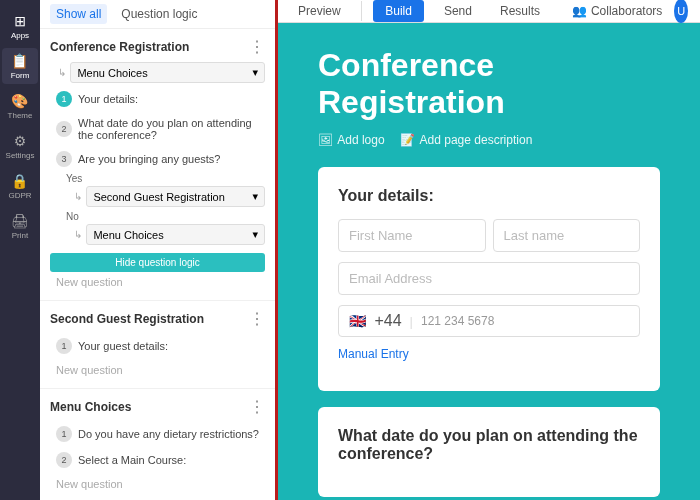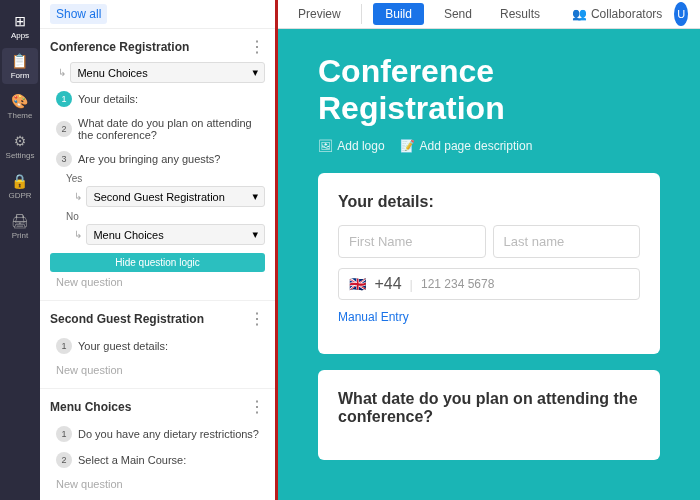--- a/index.html
+++ b/index.html
@@ -40,21 +40,21 @@
     .logic-branch { margin-left: 16px; margin-bottom: 0; }
     .logic-label { font-size: 10px; color: #666; margin-bottom: 2px; }
 
     .hide-logic-btn { background: #2bbfbf; color: #fff; border: none; padding: 4px 8px; border-radius: 3px; font-size: 10px; cursor: pointer; width: 100%; margin-top: 4px; }
     .new-question { font-size: 11px; color: #aaa; padding: 4px 6px; cursor: pointer; }
 
     
     .main { flex: 1; display: flex; flex-direction: column; background: #f0f0f0; overflow: hidden; }
 
     
-    .topbar { background: #fff; border-bottom: 1px solid #ddd; display: flex; align-items: center; padding: 0 12px; height: 29px; gap: 12px; flex-shrink: 0; }
+    .topbar { background: #fff; border-bottom: 1px solid #ddd; display: flex; align-items: center; padding: 0 12px; height: 23px; gap: 12px; flex-shrink: 0; }
     .preview-btn { font-size: 12px; color: #555; cursor: pointer; padding: 4px 8px; }
     .topbar-divider { width: 1px; height: 20px; background: #ddd; }
     .build-btn { background: #1a73e8; color: #fff; border: none; padding: 4px 12px; border-radius: 3px; font-size: 12px; cursor: pointer; }
     .send-btn, .results-btn { font-size: 12px; color: #555; cursor: pointer; padding: 4px 8px; }
     .spacer { flex: 1; }
     .collab-btn { font-size: 12px; color: #555; cursor: pointer; display: flex; align-items: center; gap: 4px; }
     .avatar { width: 24px; height: 24px; border-radius: 50%; background: #1a73e8; color: #fff; display: flex; align-items: center; justify-content: center; font-size: 11px; }
 
     
     .content { flex: 1; background: #1ab5b5; overflow-y: auto; padding: 24px 40px; }
@@ -106,20 +106,21 @@
   </div>
   <div class="icon-btn">
     <span class="ico">🖨</span>
     <span style="font-size:8px">Print</span>
   </div>
 </div>
 
 <div class="panel">
   <div class="panel-tabs">
     <div class="panel-tab active">Show all</div>
+    <div class="panel-tab">Question logic</div>
   </div>
 
   <div class="panel-section" style="position:relative;">
     <div class="panel-section-header">
       <span class="panel-section-title">Conference Registration</span>
       <span class="panel-section-menu">⋮</span>
     </div>
     <div class="indent-item">
       <span class="indent-icon">↳</span>
       <div class="dropdown-row" style="flex:1">
@@ -221,20 +222,23 @@
         <span>Add page description</span>
       </span>
     </div>
 
     <div class="form-card">
       <div class="form-card-title">Your details:</div>
       <div class="field-row">
         <div class="field" style="color:#bbb">First Name</div>
         <div class="field" style="color:#bbb">Last name</div>
       </div>
+      <div class="field-row">
+        <div class="field full" style="color:#bbb">Email Address</div>
+      </div>
       <div class="phone-field">
         <span class="flag">🇬🇧</span>
         <span class="phone-code">+44</span>
         <span style="color:#ddd">|</span>
         <span class="phone-number">121 234 5678</span>
       </div>
       <div class="zip-row">
         <span class="manual-entry">Manual Entry</span>
       </div>
     </div>

